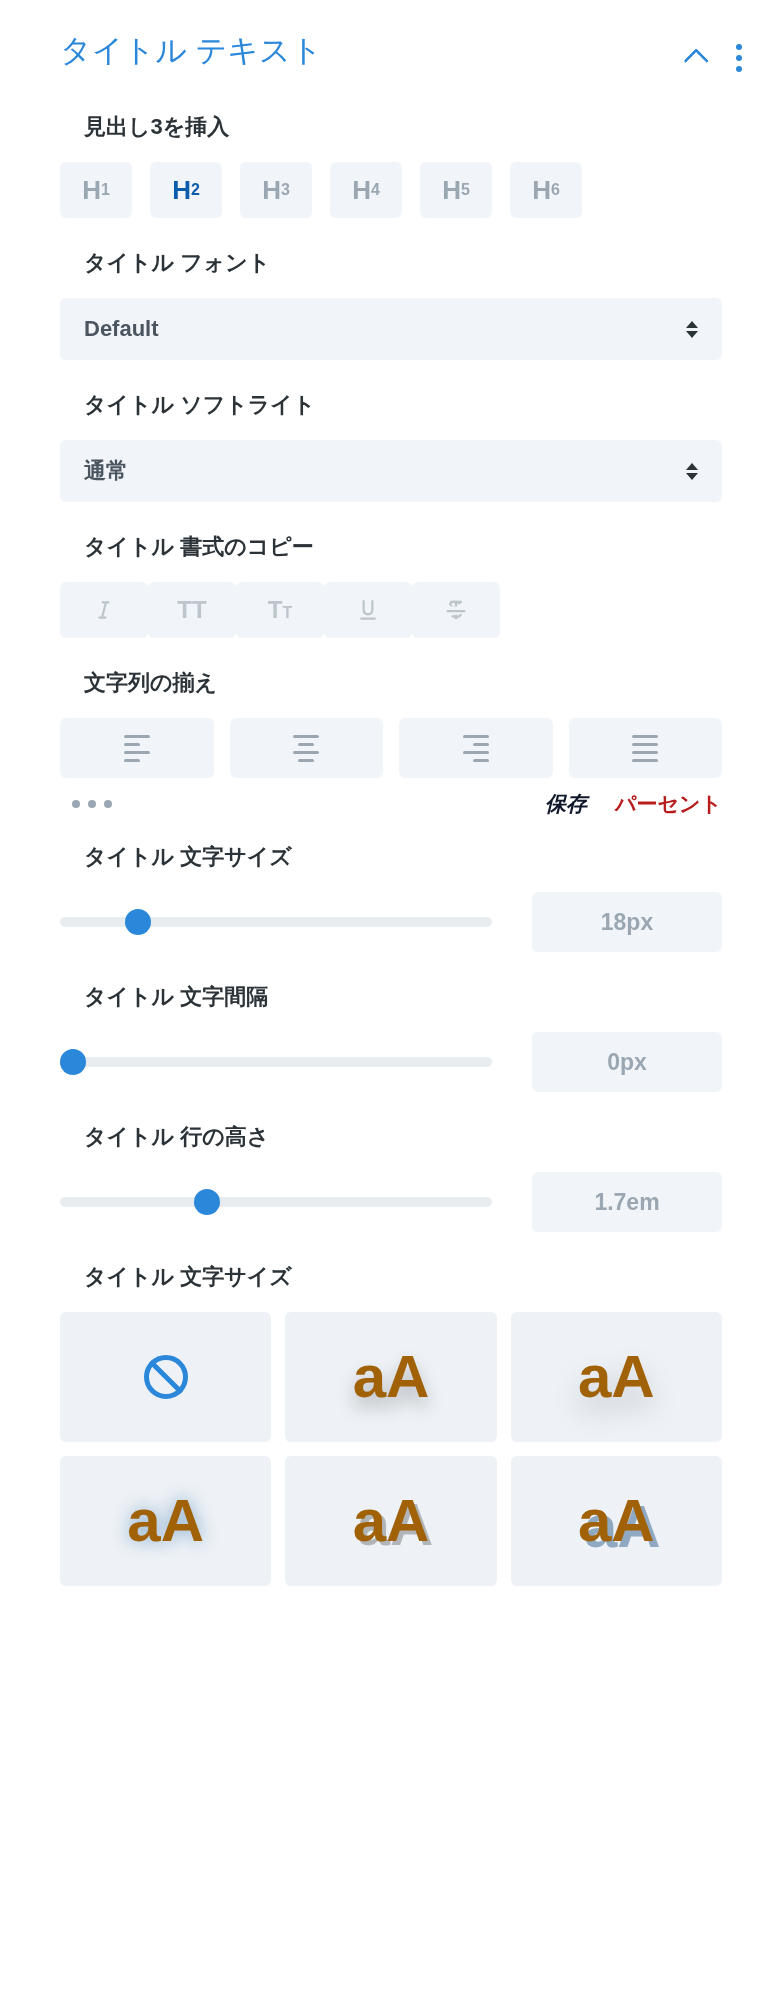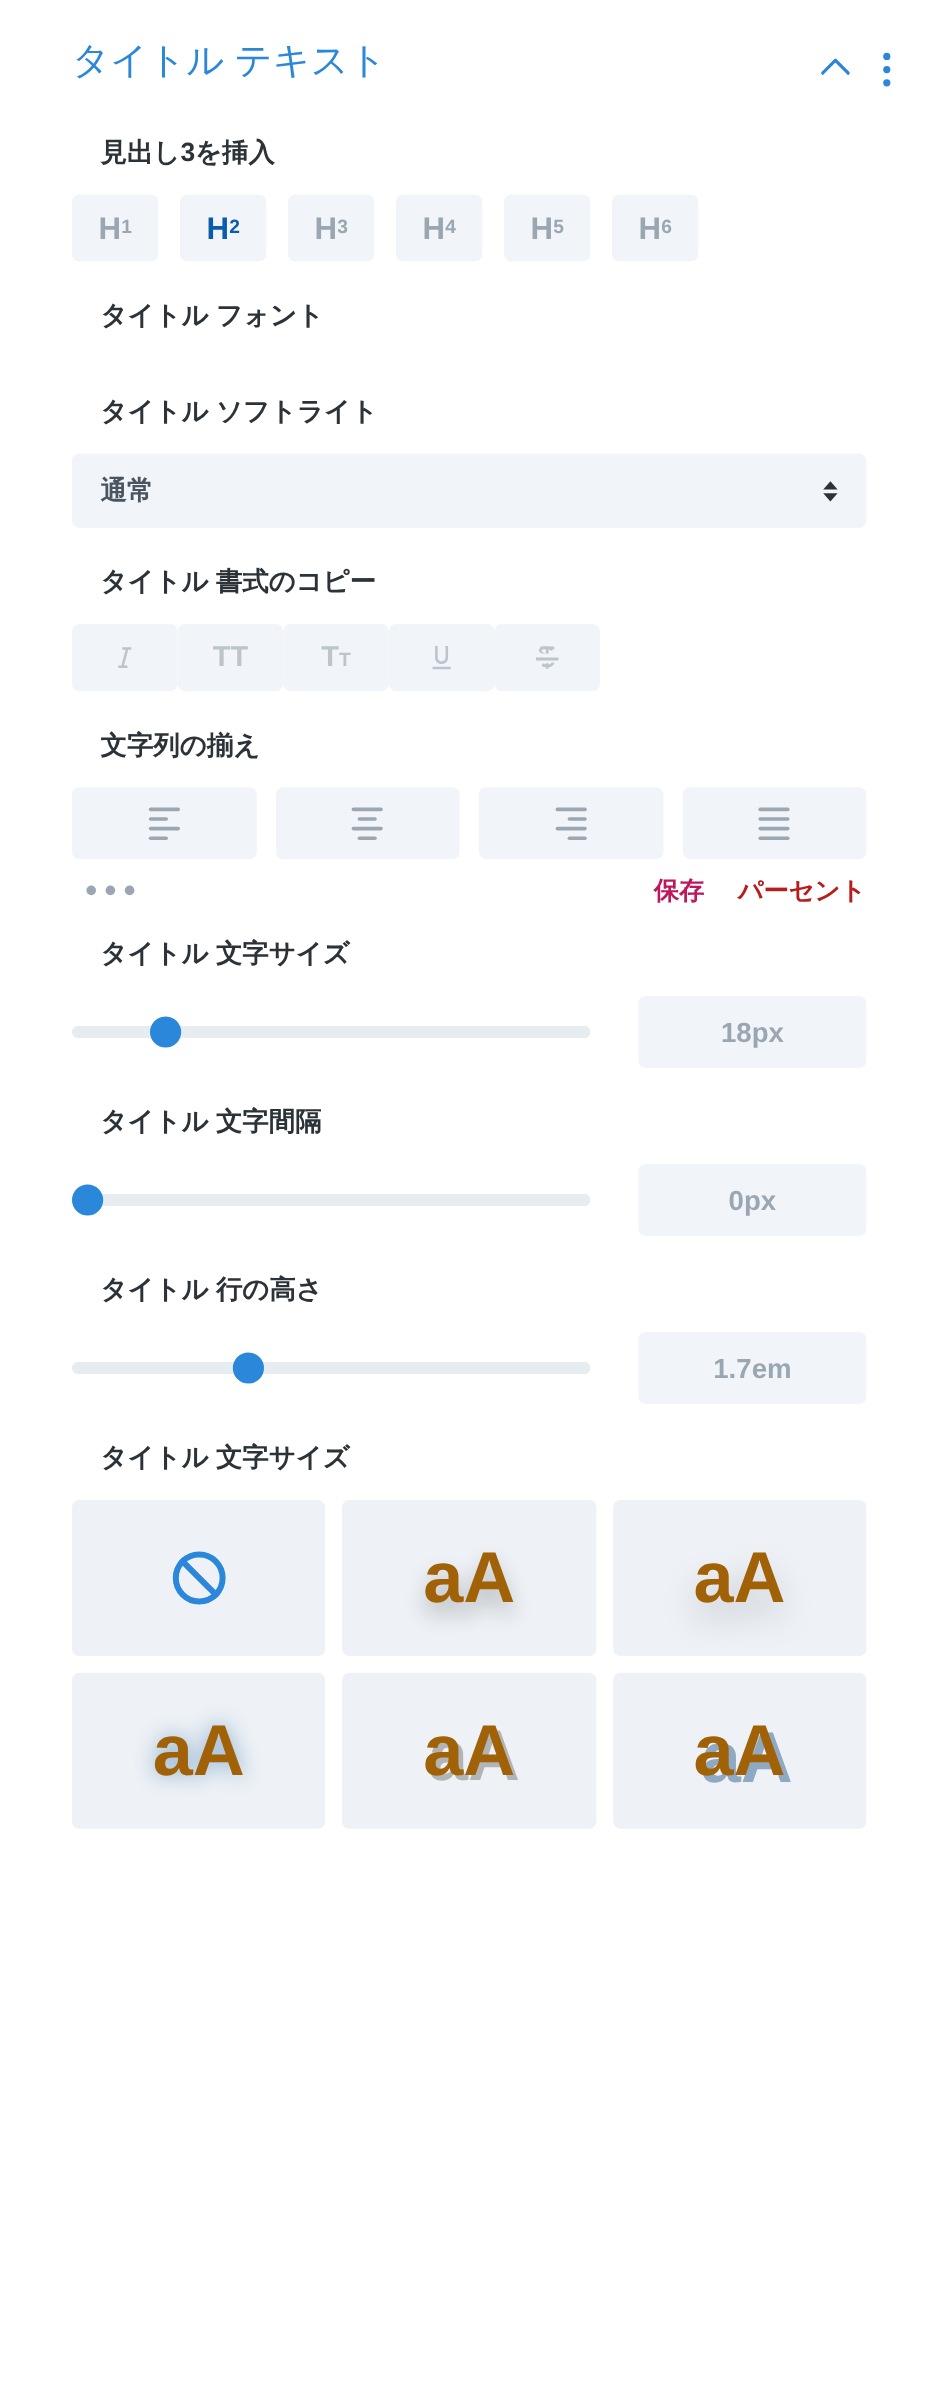--- a/index.html
+++ b/index.html
@@ -109,21 +109,21 @@
       linear-gradient(45deg, transparent 46%, #e23b3b 46%, #e23b3b 54%, transparent 54%),
       repeating-conic-gradient(#e5e5e5 0% 25%, #fff 0% 50%);
     background-size: 100% 100%, 16px 16px;
   }
   .color-sub {
     display:flex; align-items:center; justify-content:space-between;
     padding: 2px 60px 4px 72px;
   }
   .dots-h { display:flex; gap:8px; }
   .dots-h span { width:8px; height:8px; border-radius:50%; background:#9aa7b2; }
-  .save-link { color:#be185d; font-size:21px; font-weight:600; }
+  .save-link { color:#0f172a; font-size:21px; font-weight:600;font-style:italic; }
   .percent-link { color:#b91c1c; font-size:21px; font-weight:600; }
   .sub-links { display:flex; gap:28px; }
   .slider-row {
     display:flex; align-items:center; gap:40px;
   }
   .slider {
     position:relative; flex:1; height:22px;
     display:flex; align-items:center;
   }
   .slider .track {
@@ -205,20 +205,27 @@
         </div>
       <div class="h-btn">
           <span class="hmain">H</span>
           <span class="hsub">6</span>
         </div>
     </div>
   </div>
 
   <div class="section">
     <div class="label">タイトル フォント</div>
+    <div class="select-box">
+      <span>Default</span>
+      <div class="select-arrows">
+          <div class="up"></div>
+          <div class="dn"></div>
+        </div>
+    </div>
   </div>
 
   <div class="section">
     <div class="label">タイトル ソフトライト</div>
     <div class="select-box">
       <span>通常</span>
       <div class="select-arrows">
           <div class="up"></div>
           <div class="dn"></div>
         </div>

